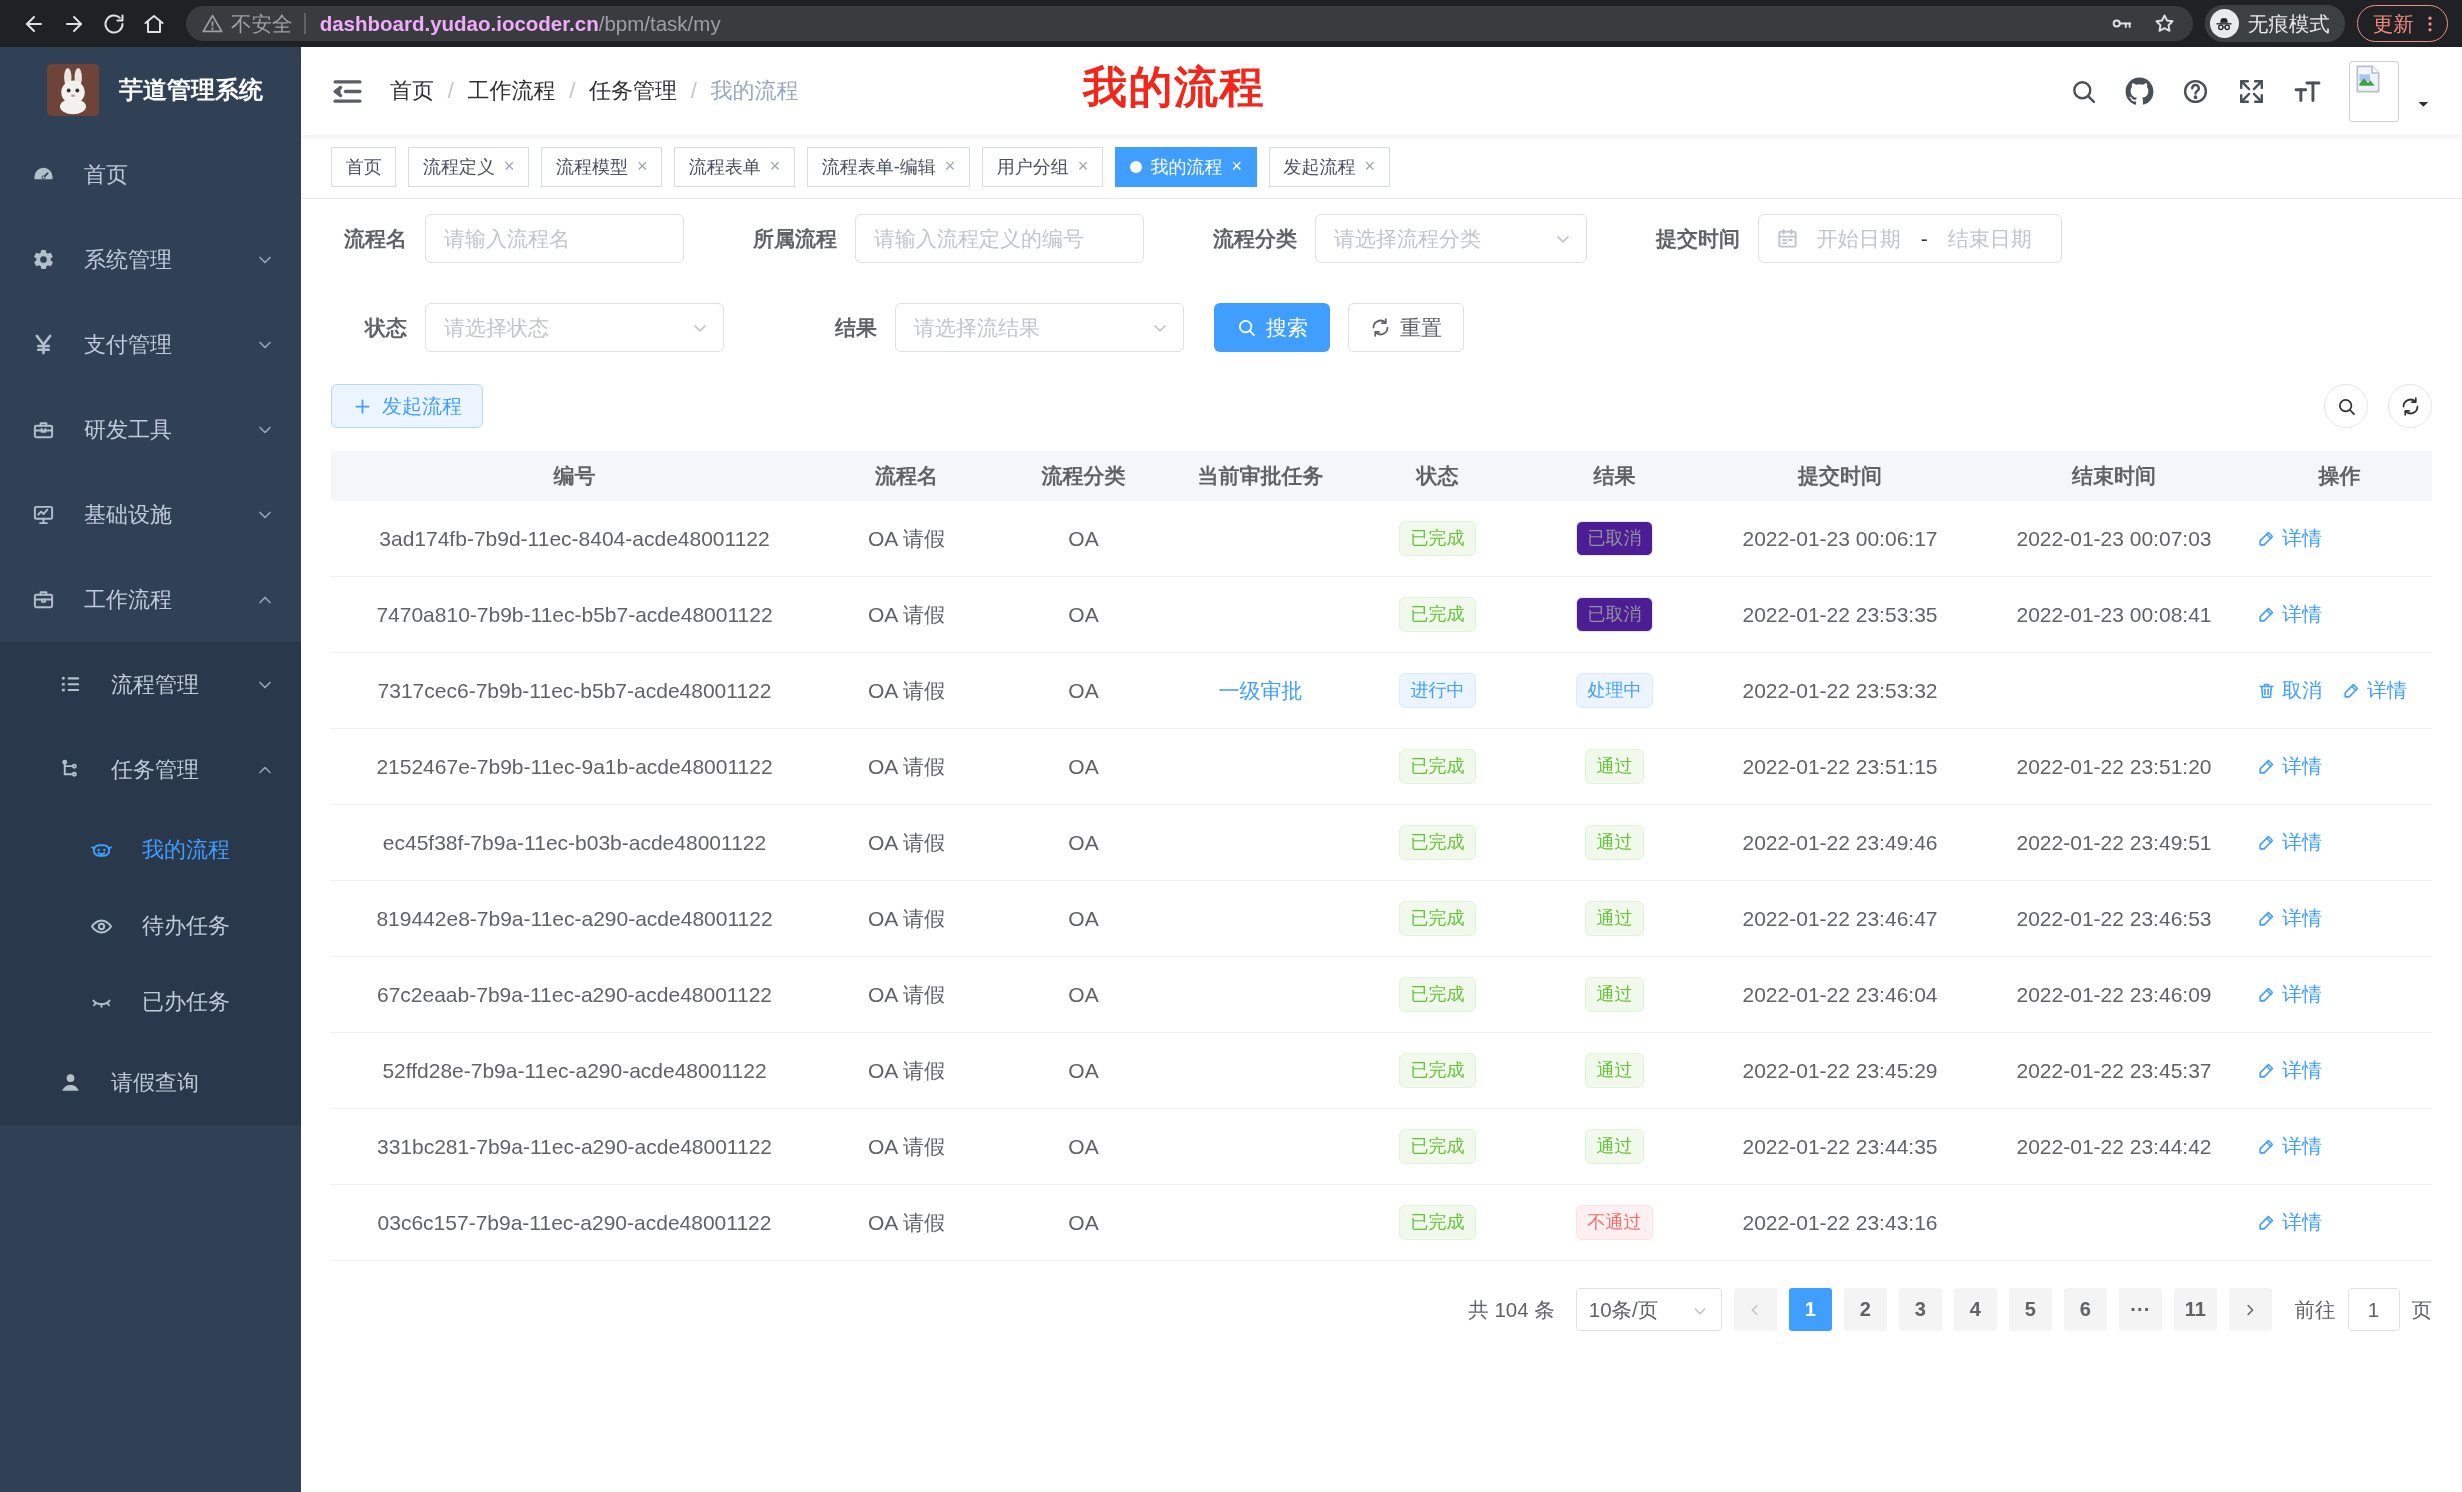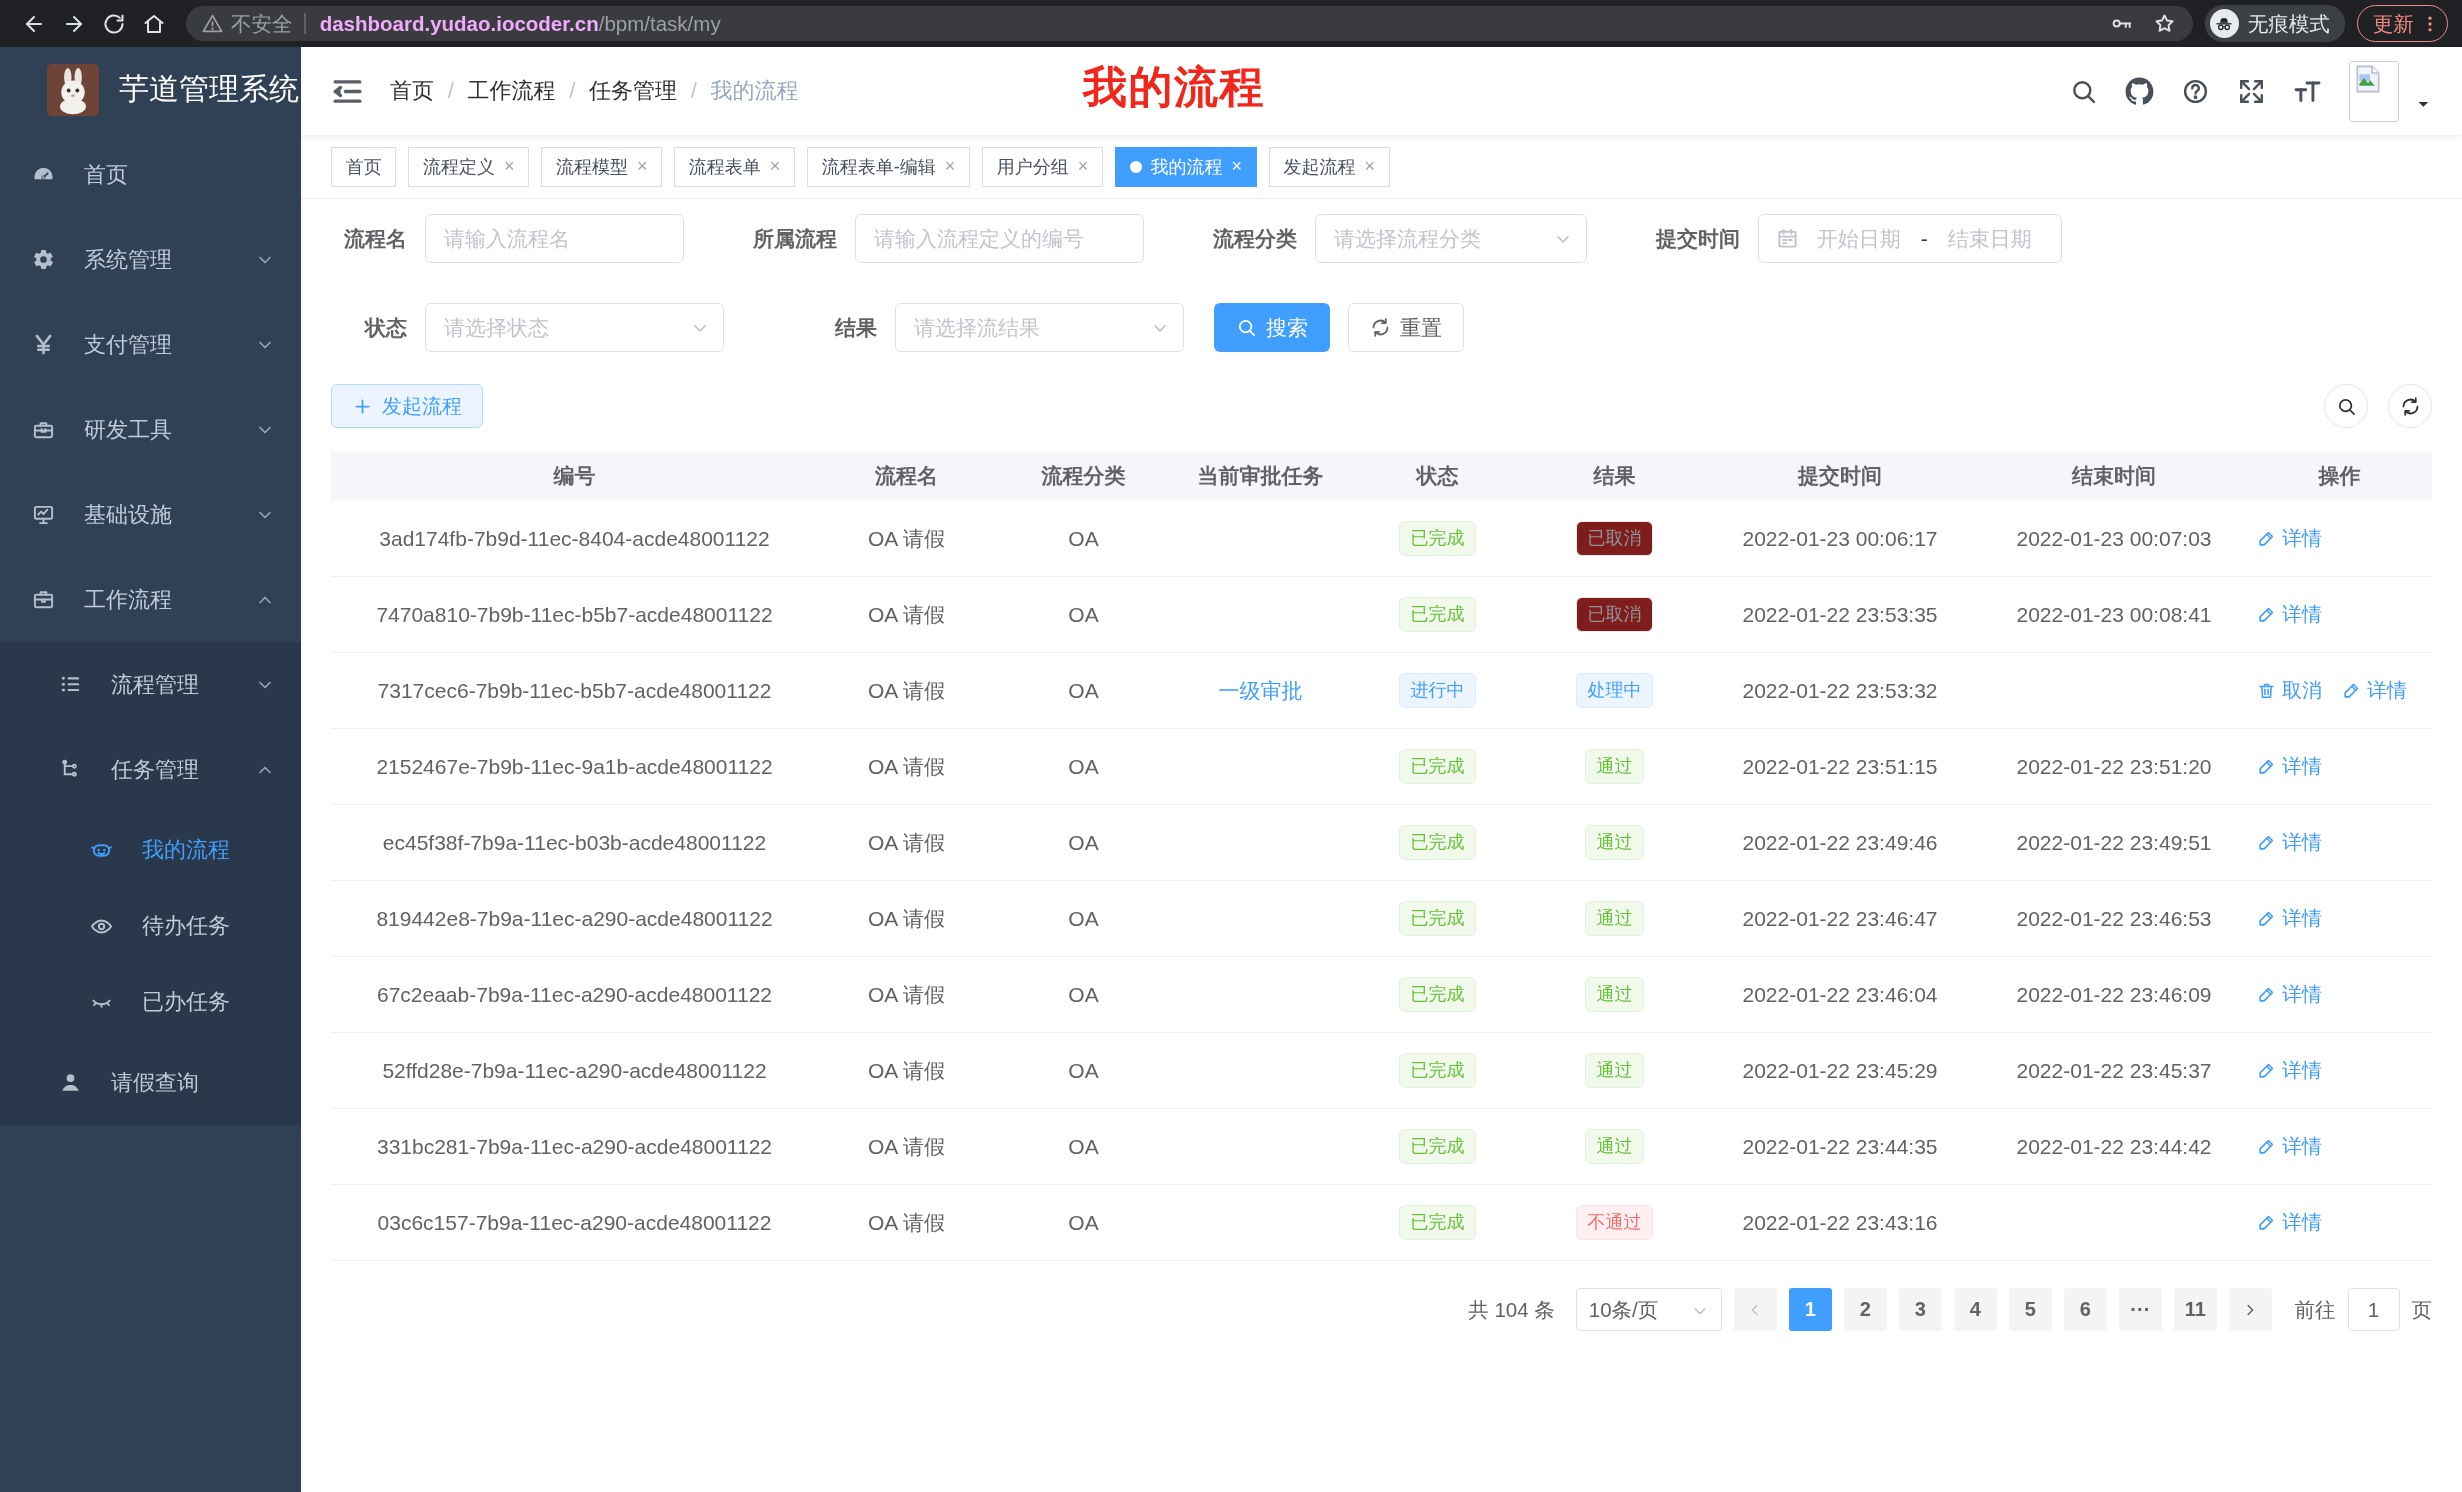--- a/index.html
+++ b/index.html
@@ -25,21 +25,21 @@
   .update-btn { height:37px; border:1.5px solid #f28b82; border-radius:20px; color:#f28b82; display:flex; align-items:center; gap:6px; padding:0 7.6px 0 15px; margin-left:12px; font-size:20.5px; flex-shrink:0; cursor:pointer; }
   .update-btn .dots { width:20px; height:20px; }
   .update-btn .dots svg { width:100%; height:100%; }
 
   
   .app { display:flex; height:1446px; }
   .sidebar { width:301px; background:#304156; flex-shrink:0; color:#bfcbd9; overflow:hidden; }
   .logo-row { height:85px; display:flex; align-items:center; padding-left:47px; gap:20px; cursor:pointer; }
   .logo-img { width:52px; height:52px; border-radius:4.6px; overflow:hidden; flex-shrink:0; }
   .logo-img svg { width:100%; height:100%; display:block; }
-  .logo-title { color:#fff; font-size:30px; font-weight:400; white-space:nowrap; }
+  .logo-title { color:#fff; font-size:24px; font-weight:700; white-space:nowrap; }
   .menu-item { height:85px; display:flex; align-items:center; position:relative; font-size:22px; cursor:pointer; white-space:nowrap; }
   .menu-item.lvl1 { padding-left:32px; }
   .menu-item.lvl2 { padding-left:59px; background:#2a384b; }
   .menu-item.lvl3 { padding-left:90px; height:76px; background:#2a384b; }
   .micon { width:23px; height:23px; margin-right:29px; flex-shrink:0; color:#b4bfcc; }
   .micon svg { width:100%; height:100%; }
   .chev { position:absolute; right:26px; width:20px; height:20px; color:#95a5b9; }
   .chev svg { width:100%; height:100%; }
   .menu-item.active, .menu-item.active .micon { color:#409eff; }
 
@@ -101,21 +101,21 @@
 
   
   .ptable { width:100%; }
   .thead, .tr { display:grid; grid-template-columns:487px 177px 177px 177px 177px 177px 274px 274px 177px; align-items:center; }
   .thead { height:50px; background:#f4f6f9; font-weight:700; color:#606266; }
   .th, .td { text-align:center; padding:0 6px; white-space:nowrap; overflow:hidden; }
   .tr { height:76px; border-bottom:1.5px solid #eef0f4; color:#606266; }
   .task-link { color:#409eff; cursor:pointer; }
   .badge { display:inline-block; padding:6.8px 10.7px; border-radius:6px; font-size:18px; line-height:1.1; border:1.5px solid; }
   .badge-success { color:#67c23a; background:#f0f9eb; border-color:#e1f3d8; }
-  .badge-info    { color:#909399; background:#7f1d1d; border-color:#e9e9eb; }
+  .badge-info    { color:#909399; background:#4c1d95; border-color:#e9e9eb; }
   .badge-primary { color:#409eff; background:#ecf5ff; border-color:#d9ecff; }
   .badge-danger  { color:#f56c6c; background:#fef0f0; border-color:#fde2e2; }
   .ops { display:flex; justify-content:flex-start; gap:20px; }
   .op-link { color:#409eff; font-size:20px; display:inline-flex; align-items:center; gap:6px; cursor:pointer; }
   .op-icon { width:19px; height:19px; }
   .op-icon svg { width:100%; height:100%; }
 
   
   .pagination { display:flex; align-items:center; justify-content:flex-end; gap:12px; margin-top:27px; font-size:20.5px; color:#606266; }
   .total { margin-right:9px; }

